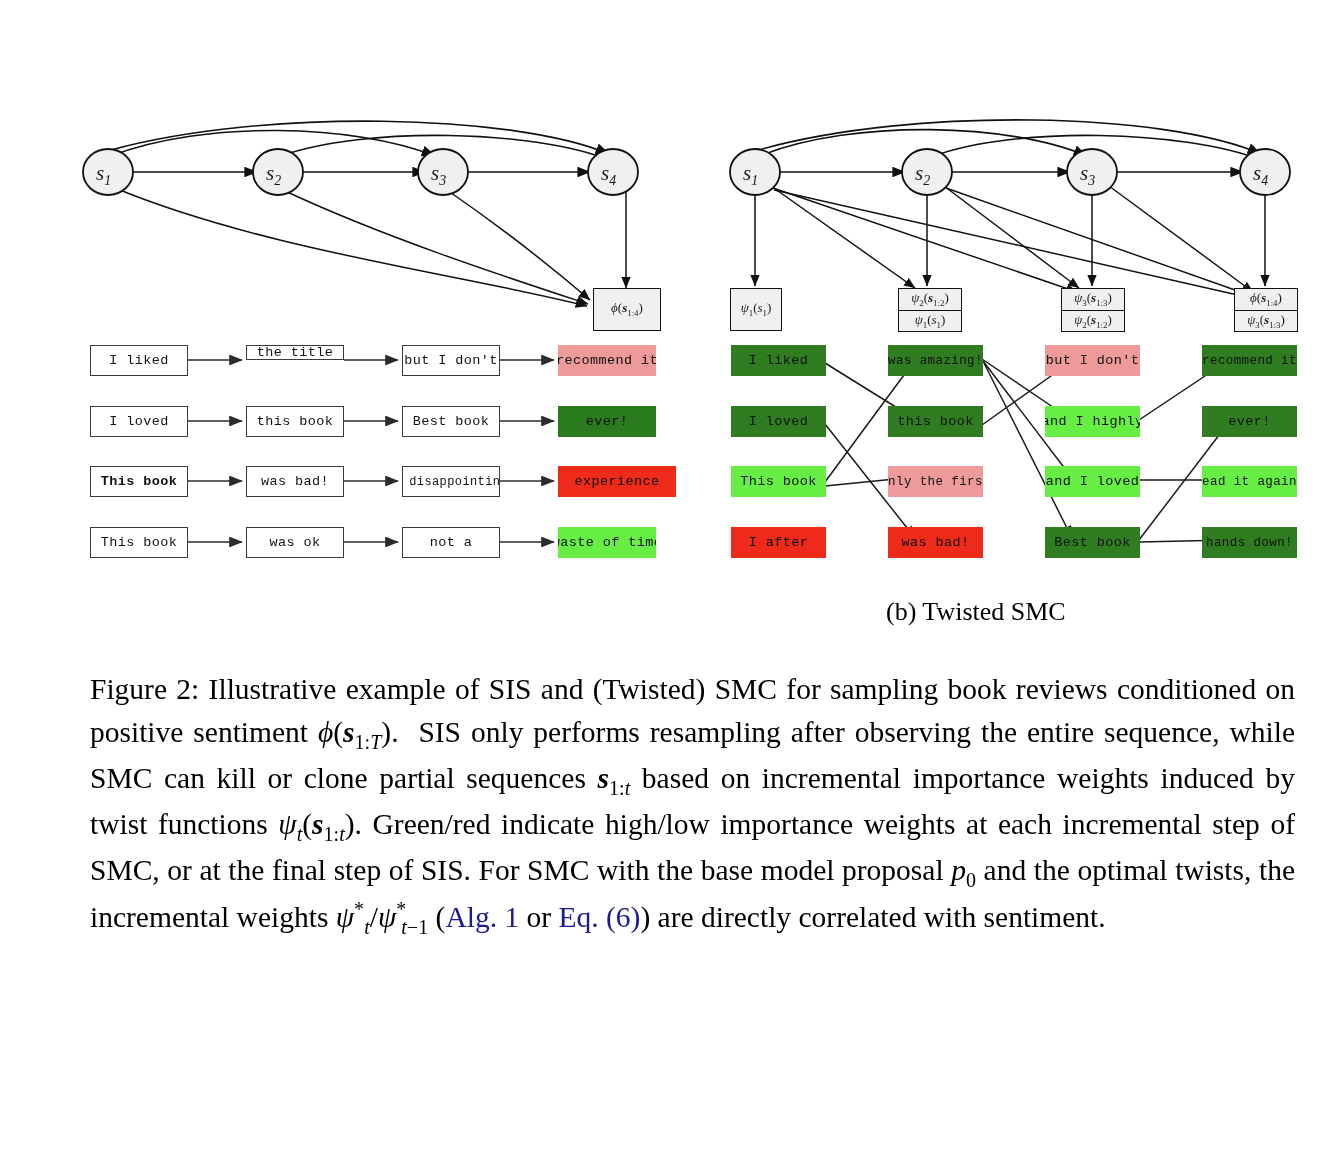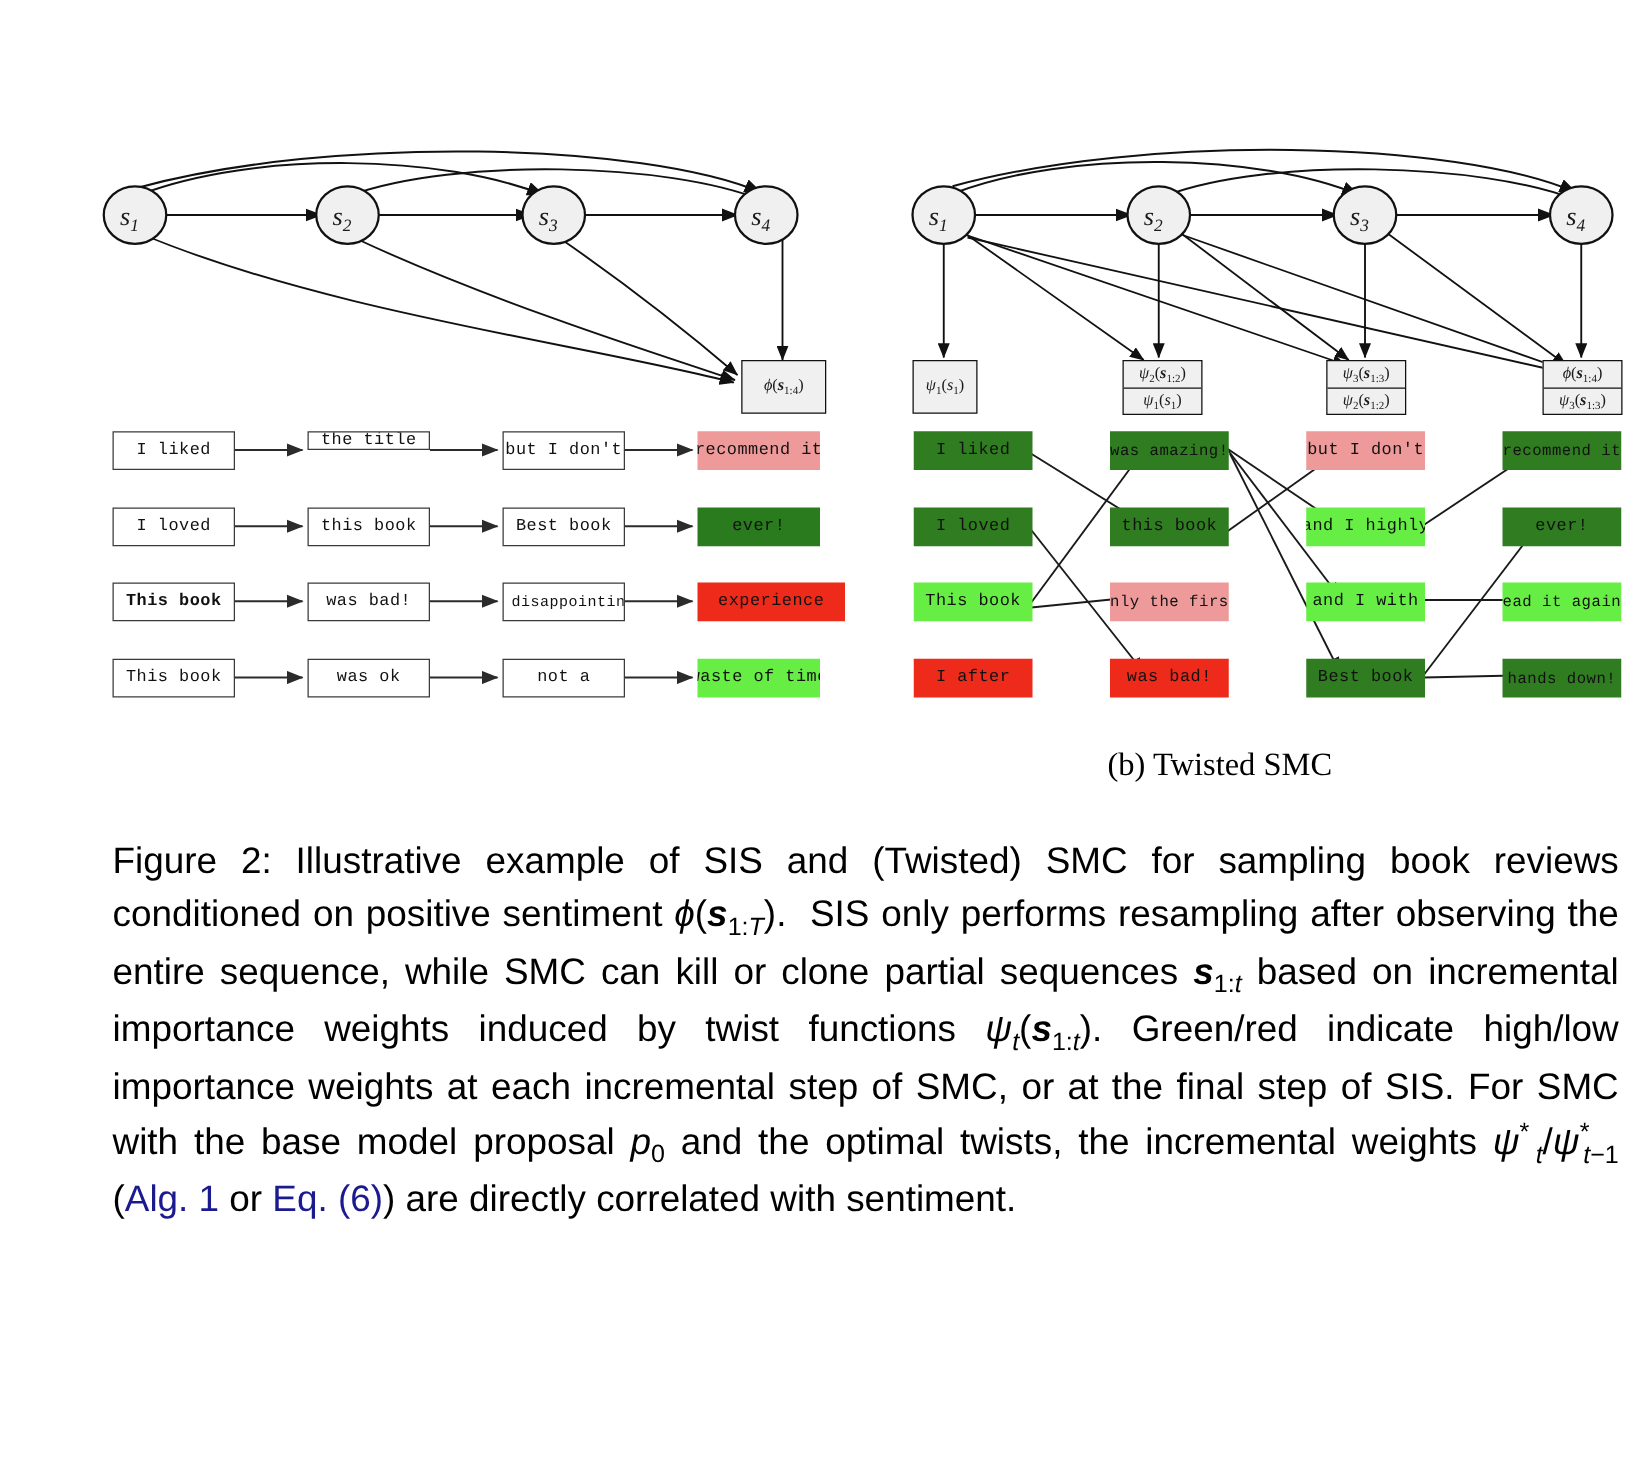--- a/index.html
+++ b/index.html
@@ -112,21 +112,21 @@
   }
   #subcap-a { left: 118px; top: 582px; }
   #subcap-b { left: 886px; top: 582px; margin-top: 15px; }
 
   
   #caption {
     position: absolute;
     left: 90px;
     top: 668px;
     width: 1205px;
-    font-family: Liberation Sans, sans-serif;
+    font-family: Liberation Serif, serif;
     font-size: 29.5px;
     line-height: 1.455;
     text-align: justify;
     text-align-last: left;
     color: #000000;
   }
   #caption .mathi { font-style: italic; }
   #caption .mathb { font-weight: bold; }
   #caption sub { font-size: 0.68em; }
   #caption sup { font-size: 0.68em; }
@@ -373,21 +373,21 @@
     <div class="tokbox filled" style="left:16px; top:346px; width:95px; height:31px; background:#66ee44;">This book</div>
     <div class="tokbox filled" style="left:16px; top:407px; width:95px; height:31px; background:#ee2a1a;">I after</div>
 
     <div class="tokbox filled" style="left:173px; top:225px; width:95px; height:31px; background:#2f7d20; font-size:12.5px;">was amazing!</div>
     <div class="tokbox filled" style="left:173px; top:286px; width:95px; height:31px; background:#2f7d20;">this book</div>
     <div class="tokbox filled" style="left:173px; top:346px; width:95px; height:31px; background:#ee9a9a; font-size:12.5px;">only the first</div>
     <div class="tokbox filled" style="left:173px; top:407px; width:95px; height:31px; background:#ee2a1a;">was bad!</div>
 
     <div class="tokbox filled" style="left:330px; top:225px; width:95px; height:31px; background:#ee9a9a;">but I don't</div>
     <div class="tokbox filled" style="left:330px; top:286px; width:95px; height:31px; background:#66ee44;">and I highly</div>
-    <div class="tokbox filled" style="left:330px; top:346px; width:95px; height:31px; background:#66ee44;">and I with</div>
+    <div class="tokbox filled" style="left:330px; top:346px; width:95px; height:31px; background:#66ee44;">and I loved</div>
     <div class="tokbox filled" style="left:330px; top:407px; width:95px; height:31px; background:#2f7d20;">Best book</div>
 
     <div class="tokbox filled" style="left:487px; top:225px; width:95px; height:31px; background:#2f7d20; font-size:12.5px;">recommend it</div>
     <div class="tokbox filled" style="left:487px; top:286px; width:95px; height:31px; background:#2f7d20;">ever!</div>
     <div class="tokbox filled" style="left:487px; top:346px; width:95px; height:31px; background:#66ee44; font-size:12.5px;">read it again!</div>
     <div class="tokbox filled" style="left:487px; top:407px; width:95px; height:31px; background:#2f7d20; font-size:12.5px;">hands down!</div>
   </div>
 
   <div class="subcaption" id="subcap-b">(b) Twisted SMC</div>
 

